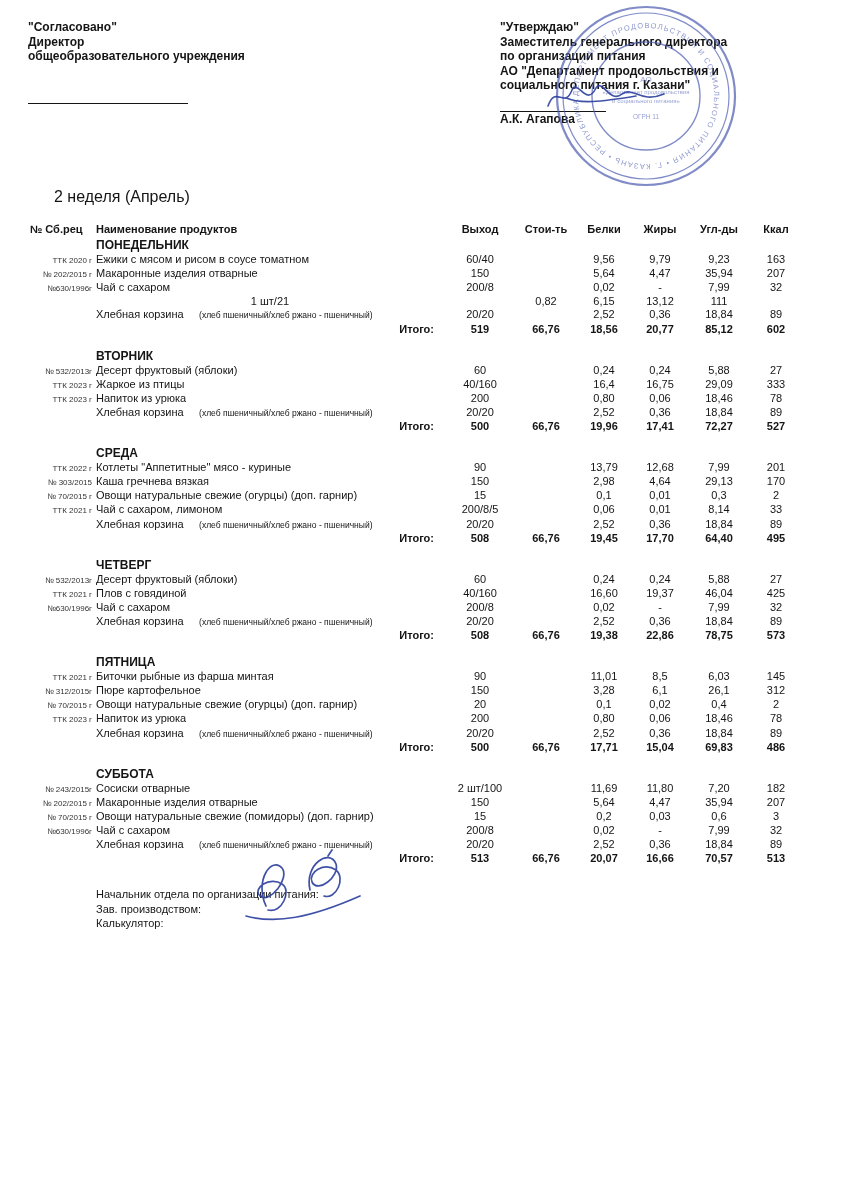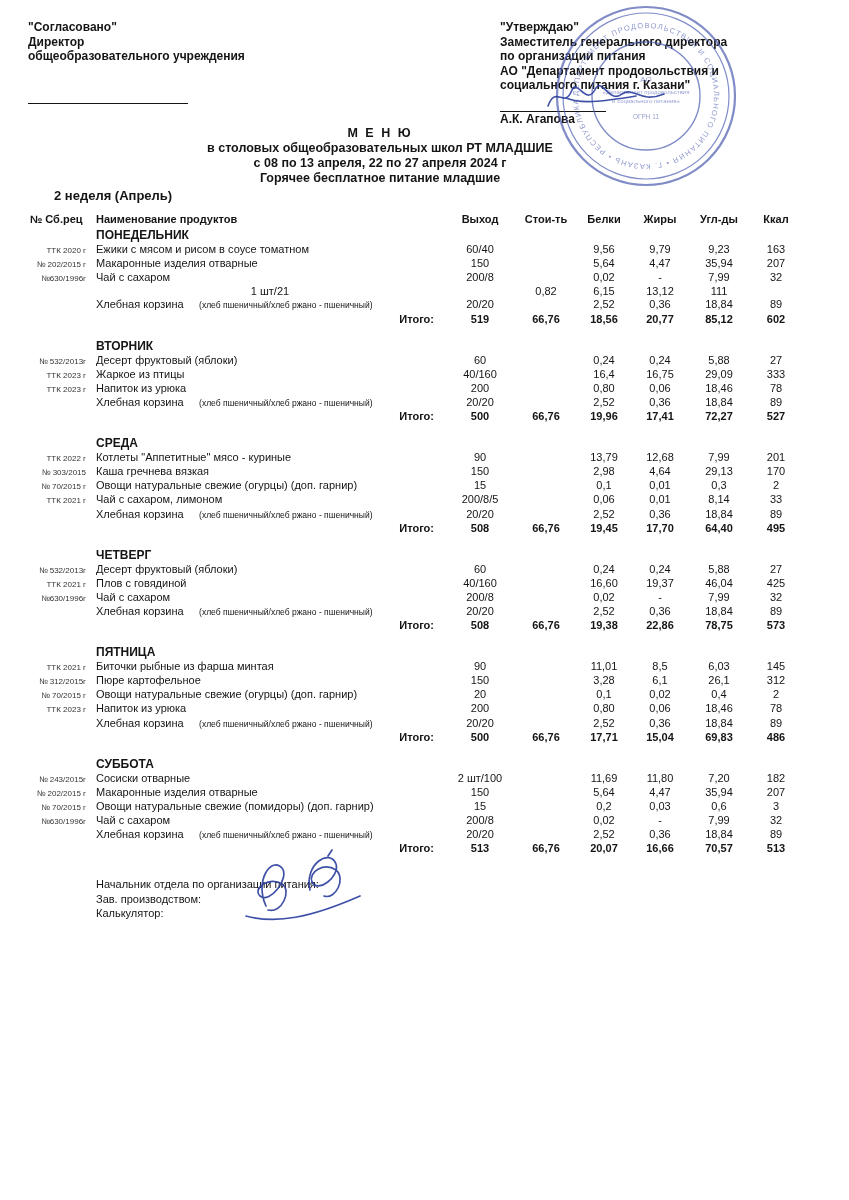--- a/index.html
+++ b/index.html
@@ -15,25 +15,25 @@
   .approve-left{position:absolute;left:28px;top:20px;font-size:12px;font-weight:bold;line-height:14.5px;}
   .approve-right{position:absolute;left:500px;top:20px;font-size:12px;font-weight:bold;line-height:14.5px;}
   .sign-line-left{position:absolute;left:28px;top:103px;width:160px;border-top:1.6px solid #151515;}
   .r-signrow{margin-top:7px;display:flex;align-items:flex-start;flex-direction:column;}
   .r-uline{display:inline-block;width:106px;border-bottom:1.6px solid #151515;height:11px;margin-right:5px;}
   
   .title{position:absolute;left:0;top:126px;width:760px;text-align:center;font-size:12.5px;font-weight:bold;line-height:15px;}
   .title .t1{letter-spacing:2px;}
   
   .menu{position:absolute;left:28px;top:188px;width:793px;}
-  .week-label{font-size:13px;font-weight:bold;margin-left:26px;margin-bottom:10px;}
+  .week-label{font-size:16px;font-weight:normal;margin-left:26px;margin-bottom:17px;}
   .trow{display:grid;grid-template-columns:68px 348px 72px 60px 56px 56px 62px 52px;align-items:baseline;line-height:13.1px;}
   .thead{font-weight:bold;font-size:11px;}
   .thead .c-rec{font-size:11px;text-align:left;padding-left:2px;color:#151515;}
-  .c-rec{font-size:8px;text-align:right;padding-right:10px;color:#333;white-space:nowrap;}
+  .c-rec{font-size:8px;text-align:right;padding-right:4px;color:#333;white-space:nowrap;}
   .c-name{font-size:11px;white-space:nowrap;overflow:hidden;}
   .c-num{font-size:11px;text-align:center;white-space:nowrap;}
   .nm-small{font-size:8.5px;padding-left:13px;}
   .day-name{font-weight:bold;font-size:12px;margin:0 0 1px 68px;}
   .day-section{margin-top:0;}
   .day-section + .day-section{margin-top:13px;}
   .menu-head{margin-bottom:2px;}
   .total .c-name{text-align:right;font-weight:bold;padding-right:10px;}
   .total .c-num{font-weight:bold;}
   
@@ -87,26 +87,20 @@
     </g>
   </svg>
 
   <svg class="sig-top" width="140" height="46" viewBox="0 0 140 46">
     <g stroke="#2b3f9e" stroke-width="1.6" fill="none" opacity="0.9" stroke-linecap="round">
       <path d="M8,32 C16,10 24,36 32,16 C38,4 46,34 56,14 C62,4 70,30 82,20 C94,12 100,30 124,20"></path>
       <path d="M26,24 C40,30 60,28 96,22"></path>
     </g>
   </svg>
 
-  <div class="title">
-    <div class="t1">М Е Н Ю</div>
-    <div>в столовых общеобразовательных школ РТ МЛАДШИЕ</div>
-    <div>с 08 по 13 апреля, 22 по 27 апреля 2024 г</div>
-    <div>Горячее бесплатное питание младшие</div>
-  </div>
 
   <div class="menu">
     <div class="week-label">2 неделя (Апрель)</div>
 
     <div class="trow thead menu-head">
       <span class="c-rec">№ Сб.рец</span>
       <span class="c-name">Наименование продуктов</span>
       <span class="c-num">Выход</span>
       <span class="c-num">Стои-ть</span>
       <span class="c-num">Белки</span>

